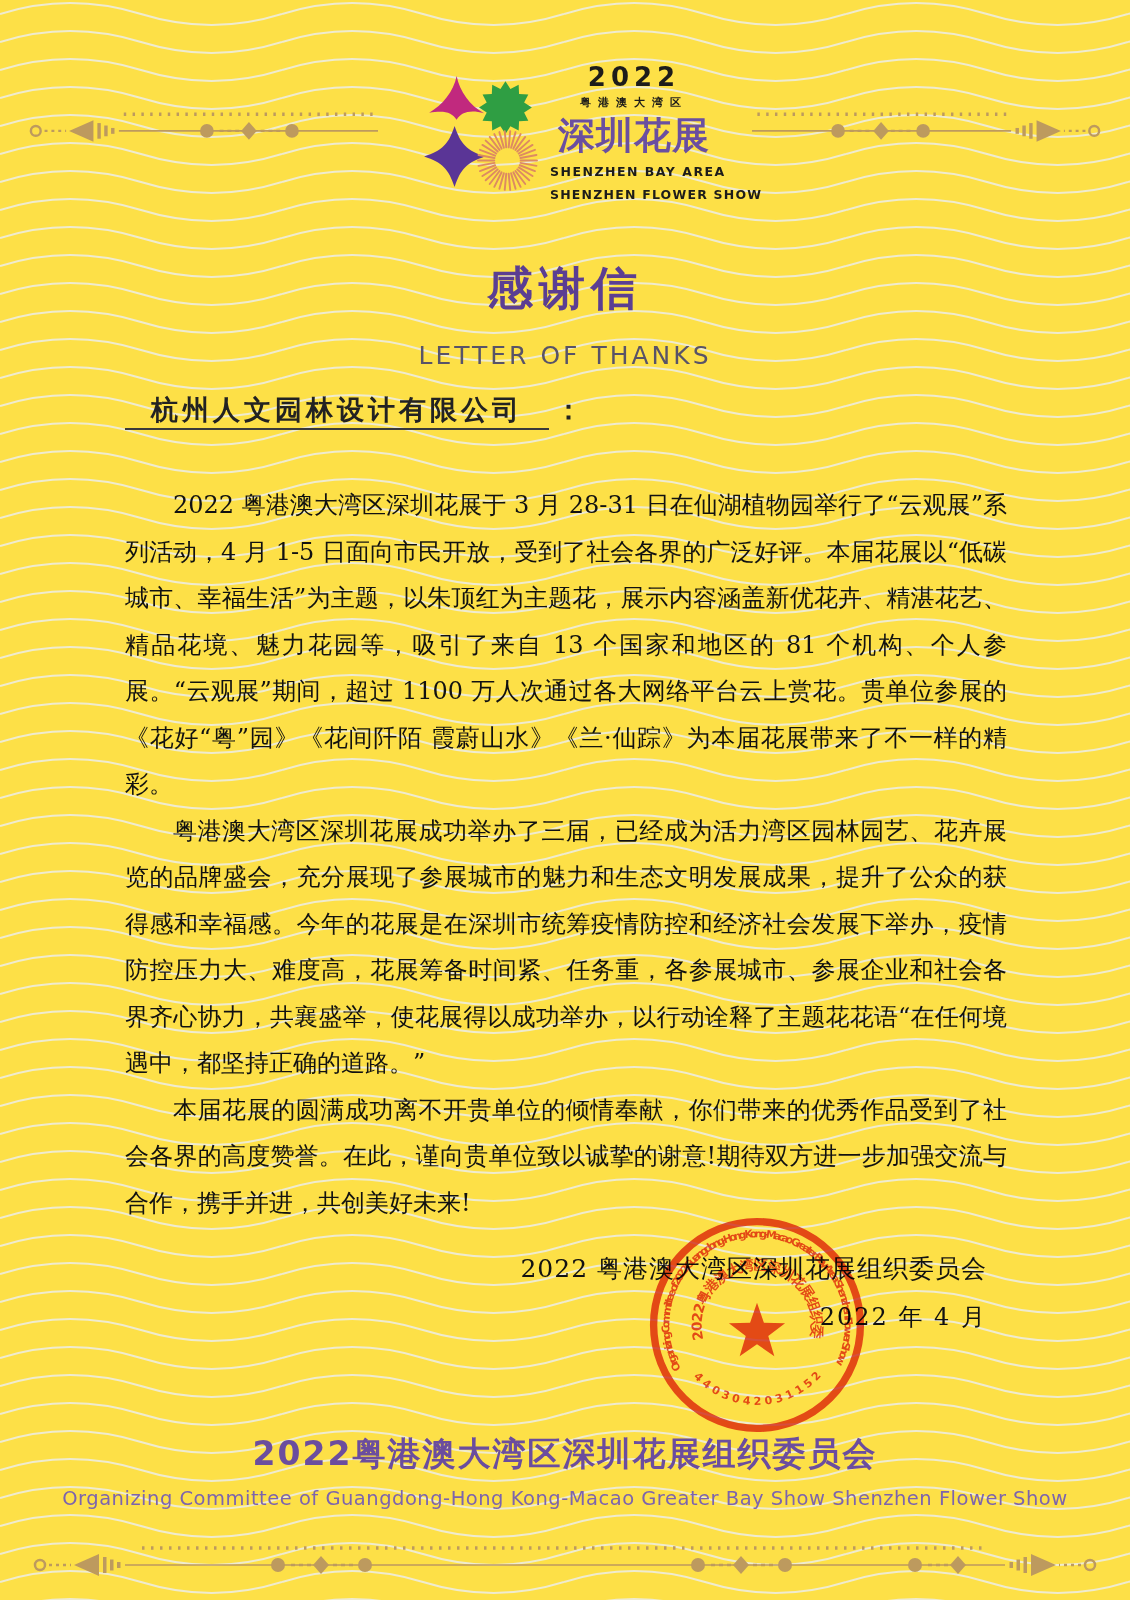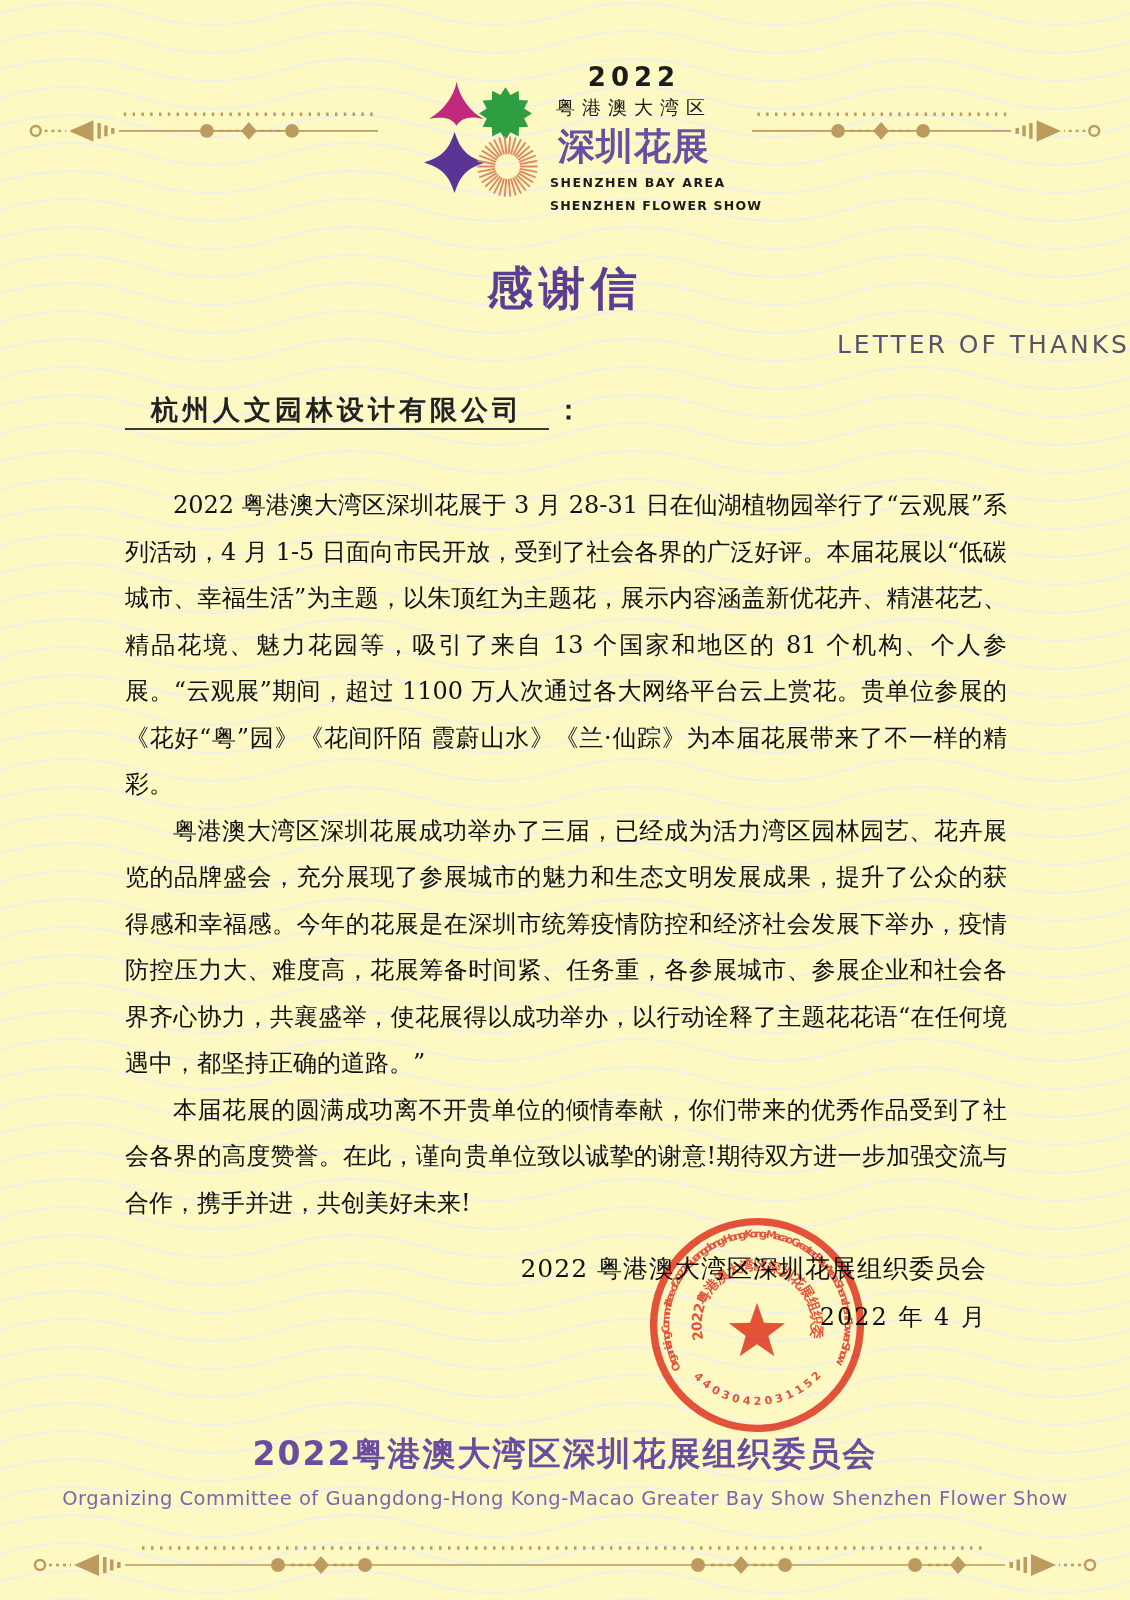--- a/index.html
+++ b/index.html
@@ -1,39 +1,39 @@
 <!DOCTYPE html>
 <html><head>
 <meta charset="utf-8">
 <style>
   * { margin:0; padding:0; box-sizing:border-box; }
   html,body { background:#e8e8e8; }
   #page {
     position:relative; width:1130px; height:1600px; margin:0 auto;
-    background:#fef9c3; overflow:hidden;
+    background:#fde047; overflow:hidden;
     font-family:"DejaVu Sans","Liberation Sans",sans-serif;
   }
   #wave-bg { position:absolute; inset:0; z-index:0; }
   .layer { position:absolute; z-index:1; }
 
   
   #ornament-left  { left:26px;  top:104px; }
   #ornament-right { left:752px; top:104px; }
   #logo { left:418px; top:62px; width:300px; display:flex; align-items:center; gap:10px; }
   #logo-text { text-align:center; width:168px; color:#1d1c1a; }
   #logo-year { font-size:26px; font-weight:bold; letter-spacing:5px; }
-  #logo-region { font-size:19px; font-weight:normal; letter-spacing:7px; margin-top:3px; white-space:nowrap; }
+  #logo-region { font-size:11px; font-weight:bold; letter-spacing:7px; margin-top:3px; white-space:nowrap; }
   #logo-name-cn { font-size:37px; font-weight:600; color:#6a4fa0; letter-spacing:1px; margin-top:1px; white-space:nowrap;}
   #logo-en1 { font-size:12.5px; font-weight:bold; letter-spacing:1.5px; margin-top:3px; white-space:nowrap;}
   #logo-en2 { font-size:12.5px; font-weight:bold; letter-spacing:1.2px; margin-top:8px; white-space:nowrap;}
 
   
   #title-block { left:0; top:258px; width:1130px; text-align:center; }
   #title-cn { font-size:46px; font-weight:bold; color:#5b3e92; letter-spacing:6px; }
-  #title-en { font-size:25px; color:#585368; letter-spacing:3px; margin-top:10px; font-weight:400;text-align:right; }
+  #title-en { font-size:25px; color:#585368; letter-spacing:3px; margin-top:21px; font-weight:400; }
 
   
   #recipient { left:125px; top:392px; font-family:"DejaVu Serif","Liberation Serif",serif; color:#222; }
   #recipient-name {
     display:inline-block; font-size:27px; font-weight:600; letter-spacing:4px;
     border-bottom:2px solid #3a3a3a; padding:0 26px 0 26px;
   }
   #recipient-colon { font-size:27px; font-weight:600; margin-left:6px; }
 
   

